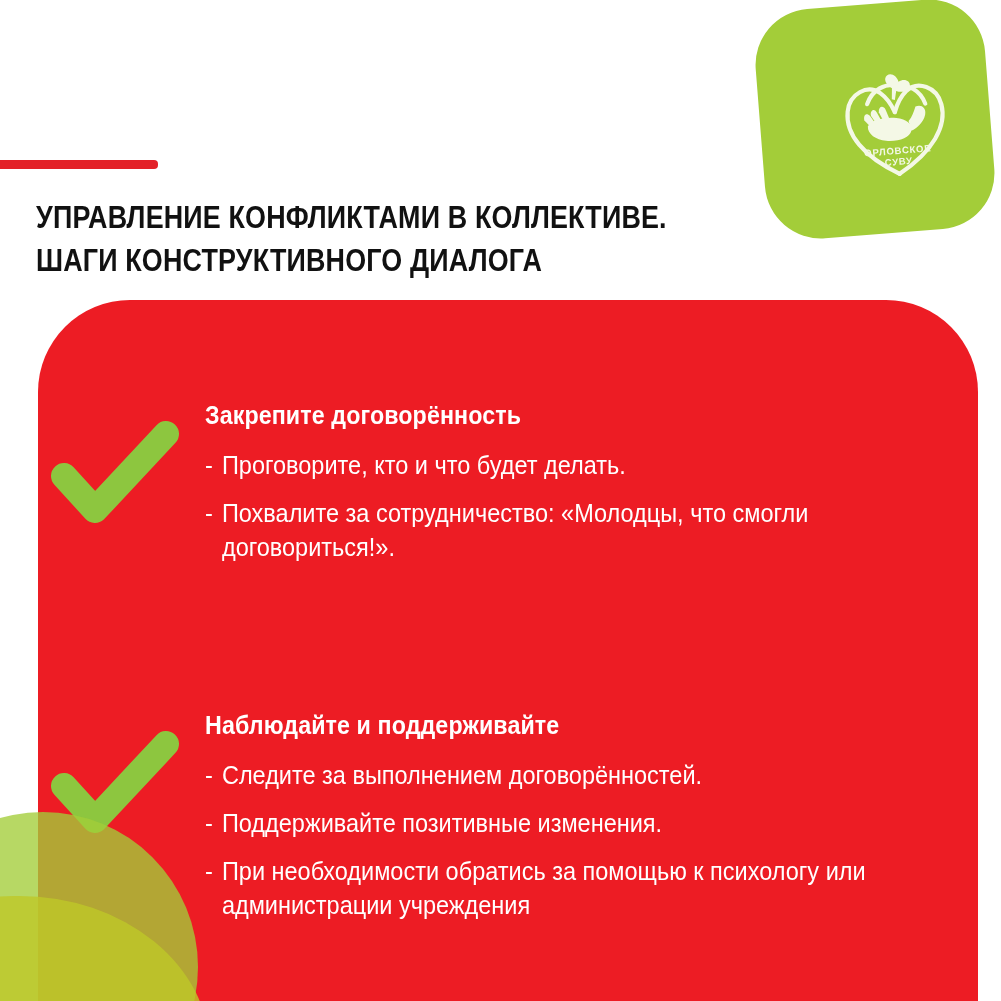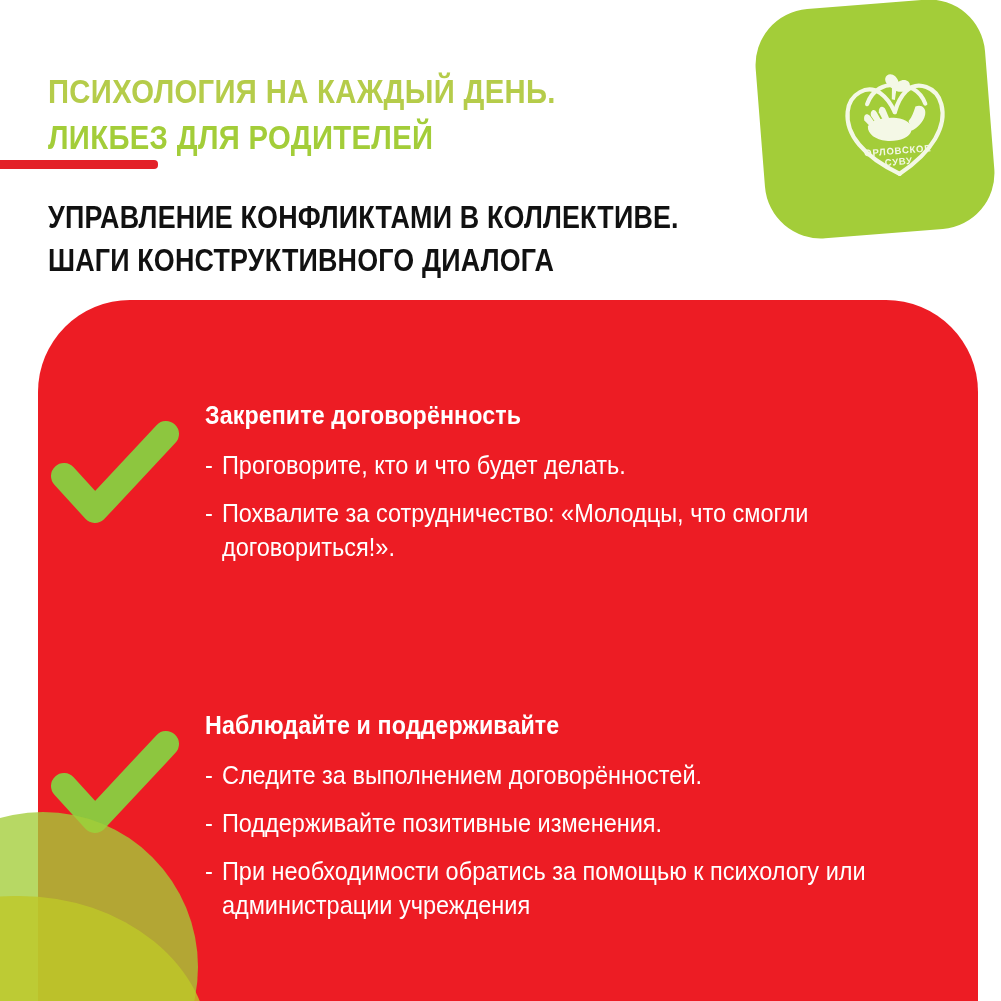--- a/index.html
+++ b/index.html
@@ -65,21 +65,21 @@
     left: 0px;
     top: 160px;
     width: 158px;
     height: 9px;
     background: #E32128;
     border-radius: 0 4px 4px 0;
   }
 
   .subtitle-block {
     position: absolute;
-    left: 48px;
+    left: 36px;
     top: 196px;
     width: 720px;
   }
   .subtitle-line {
     font-family: "Liberation Sans Narrow", "Liberation Sans", sans-serif;
     font-weight: bold;
     font-size: 32px;
     line-height: 43px;
     color: #111111;
     text-transform: uppercase;
@@ -199,24 +199,20 @@
         <path d="M34 56 C 33 50, 37 48, 40 52 L 46 62 L 44 68 Z"></path>
         <path d="M41 52 C 40 46, 45 44, 47 49 L 52 60 L 49 66 Z"></path>
         <path d="M49 49 C 49 43, 54 42, 56 47 L 60 59 L 56 65 Z"></path>
         <path d="M37 62 C 42 56, 54 54, 66 56 C 76 58, 82 63, 80 70 C 78 77, 66 80, 54 78 C 44 76, 36 70, 37 62 Z"></path>
       </g>
       <text x="65" y="92" text-anchor="middle" fill="#F4F8E6" font-family="Liberation Sans, sans-serif" font-size="9.5" font-weight="bold" letter-spacing="0.8">ОРЛОВСКОЕ</text>
       <text x="65" y="103" text-anchor="middle" fill="#F4F8E6" font-family="Liberation Sans, sans-serif" font-size="9.5" font-weight="bold" letter-spacing="0.8">СУВУ</text>
     </svg>
   </div>
 
-  <div class="title-block">
-    <div class="title-line">ПСИХОЛОГИЯ НА КАЖДЫЙ ДЕНЬ.</div>
-    <div class="title-line"><span class="hl">ЛИКБЕЗ ДЛЯ РОДИТЕЛЕЙ</span></div>
-  </div>
   <div class="red-rule"></div>
 
   <div class="subtitle-block">
     <div class="subtitle-line">УПРАВЛЕНИЕ КОНФЛИКТАМИ В КОЛЛЕКТИВЕ.</div>
     <div class="subtitle-line">ШАГИ КОНСТРУКТИВНОГО ДИАЛОГА</div>
   </div>
 
   <div class="red-panel"></div>
 
   <div class="block" id="block-1">

